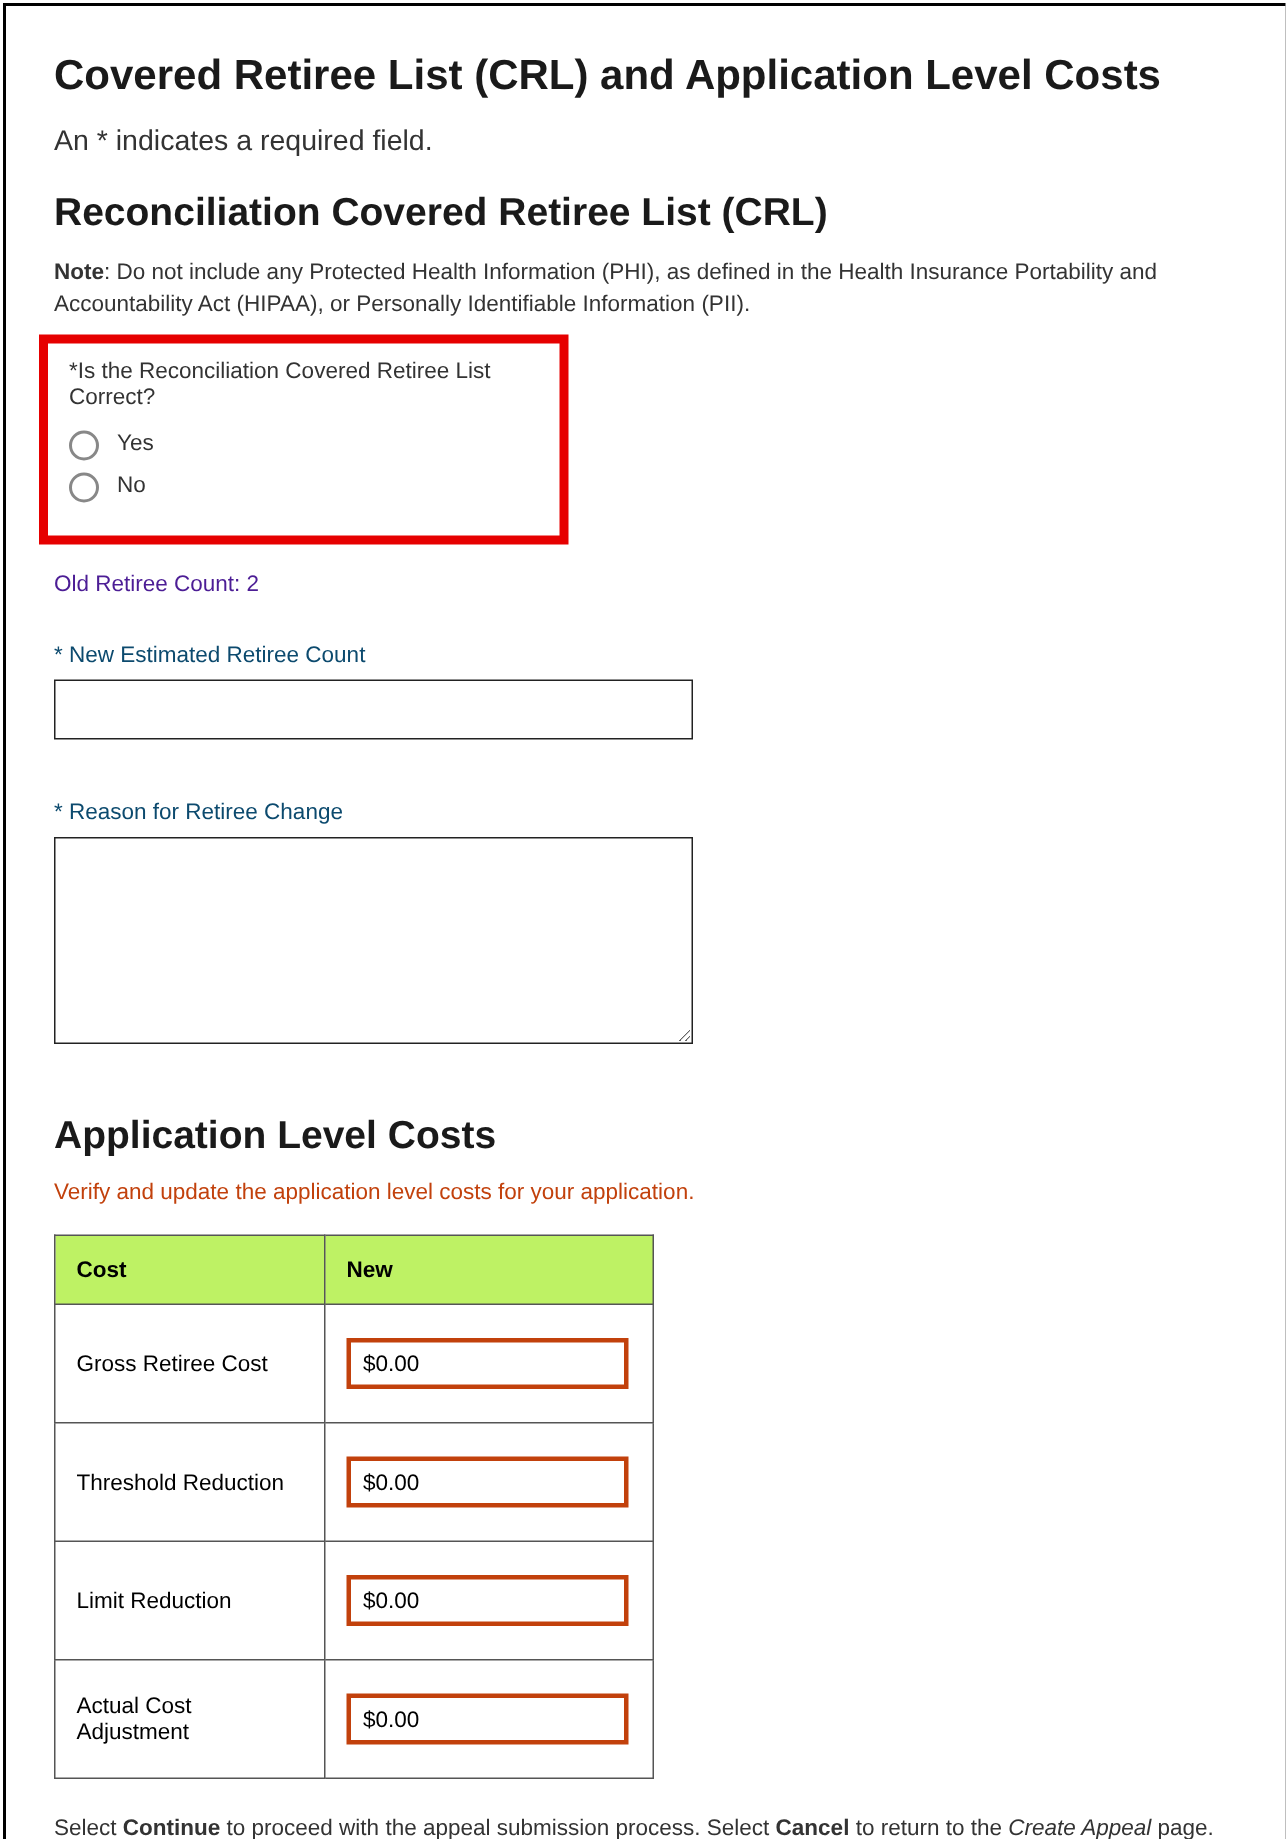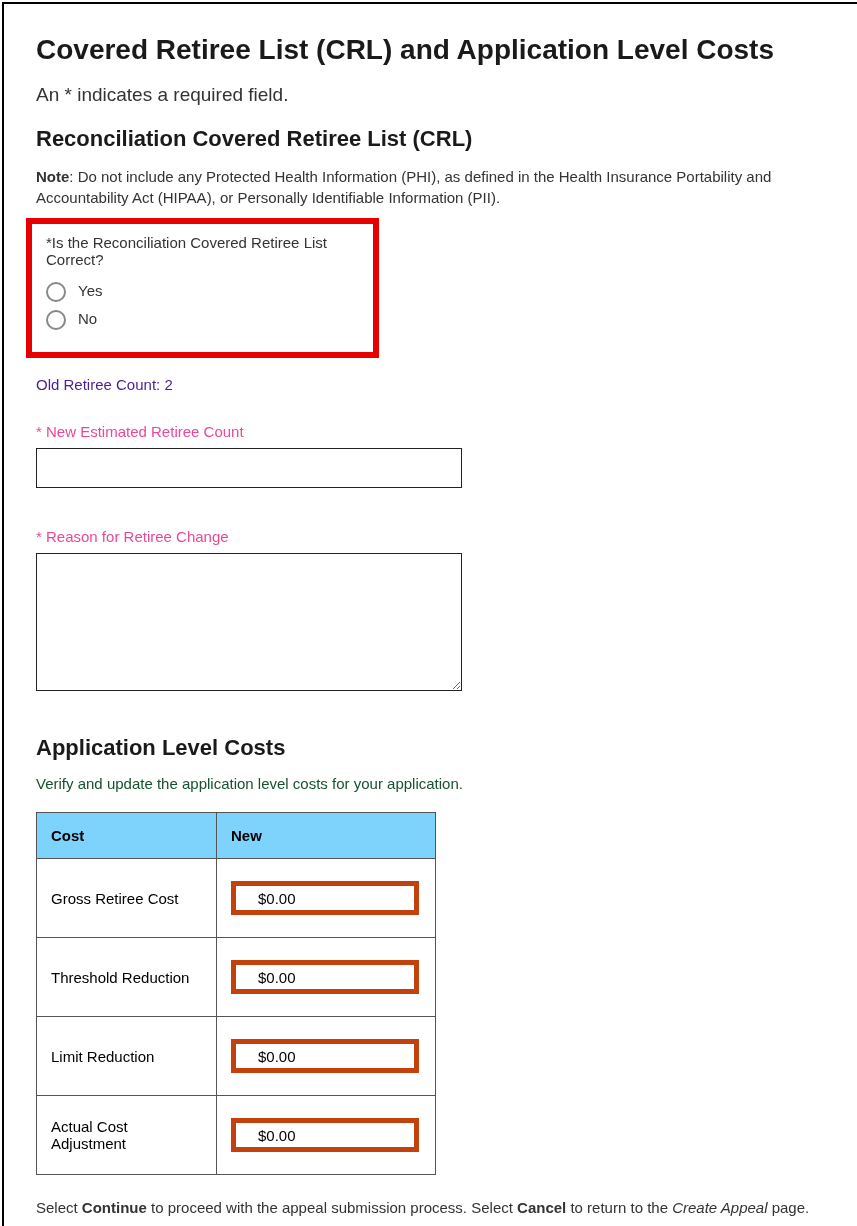--- a/index.html
+++ b/index.html
@@ -23,21 +23,21 @@
       font-weight: bold;
       color: #1a1a1a;
       margin-bottom: 18px;
     }
     .required-note {
       font-size: 19px;
       color: #333;
       margin-bottom: 20px;
     }
     h2 {
-      font-size: 22px;
+      font-size: 26px;
       font-weight: bold;
       color: #1a1a1a;
       margin-bottom: 14px;
     }
     .note-text {
       font-size: 15px;
       color: #333;
       line-height: 1.4;
       margin-bottom: 10px;
     }
@@ -70,21 +70,21 @@
       font-size: 15px;
       color: #333;
     }
     .static-label {
       font-size: 15px;
       color: #4c1d95;
       margin-bottom: 30px;
     }
     .field-label {
       font-size: 15px;
-      color: #ec4899;
+      color: #0c4a6e;
       margin-bottom: 8px;
     }
     .text-input {
       width: 426px;
       height: 40px;
       border: 1px solid #222;
       padding: 6px 10px;
       font-size: 15px;
       margin-bottom: 40px;
     }
@@ -93,50 +93,50 @@
       height: 138px;
       border: 1px solid #222;
       padding: 6px 10px;
       font-size: 15px;
       resize: both;
       margin-bottom: 40px;
       font-family: inherit;
     }
     .subtext {
       font-size: 15px;
-      color: #14532d;
+      color: #c2410c;
       margin-bottom: 20px;
     }
     table.cost-table {
       border-collapse: collapse;
       width: 400px;
       margin-bottom: 24px;
     }
     table.cost-table th {
-      background: #7dd3fc;
+      background: #bef264;
       border: 1px solid #555;
       text-align: left;
       padding: 14px 14px;
       font-size: 15px;
       font-weight: bold;
     }
     table.cost-table td {
       border: 1px solid #555;
       padding: 22px 14px;
       font-size: 15px;
       vertical-align: middle;
     }
     table.cost-table td:first-child {
       width: 180px;
     }
     .cost-input {
       width: 188px;
       height: 34px;
-      border: 5px solid #c2410c;
-      padding: 4px 22px;
+      border: 3px solid #c2410c;
+      padding: 4px 8px;
       font-size: 15px;
     }
     .instruction-text {
       font-size: 15px;
       color: #333;
       margin-bottom: 20px;
     }
     .italic {
       font-style: italic;
     }

